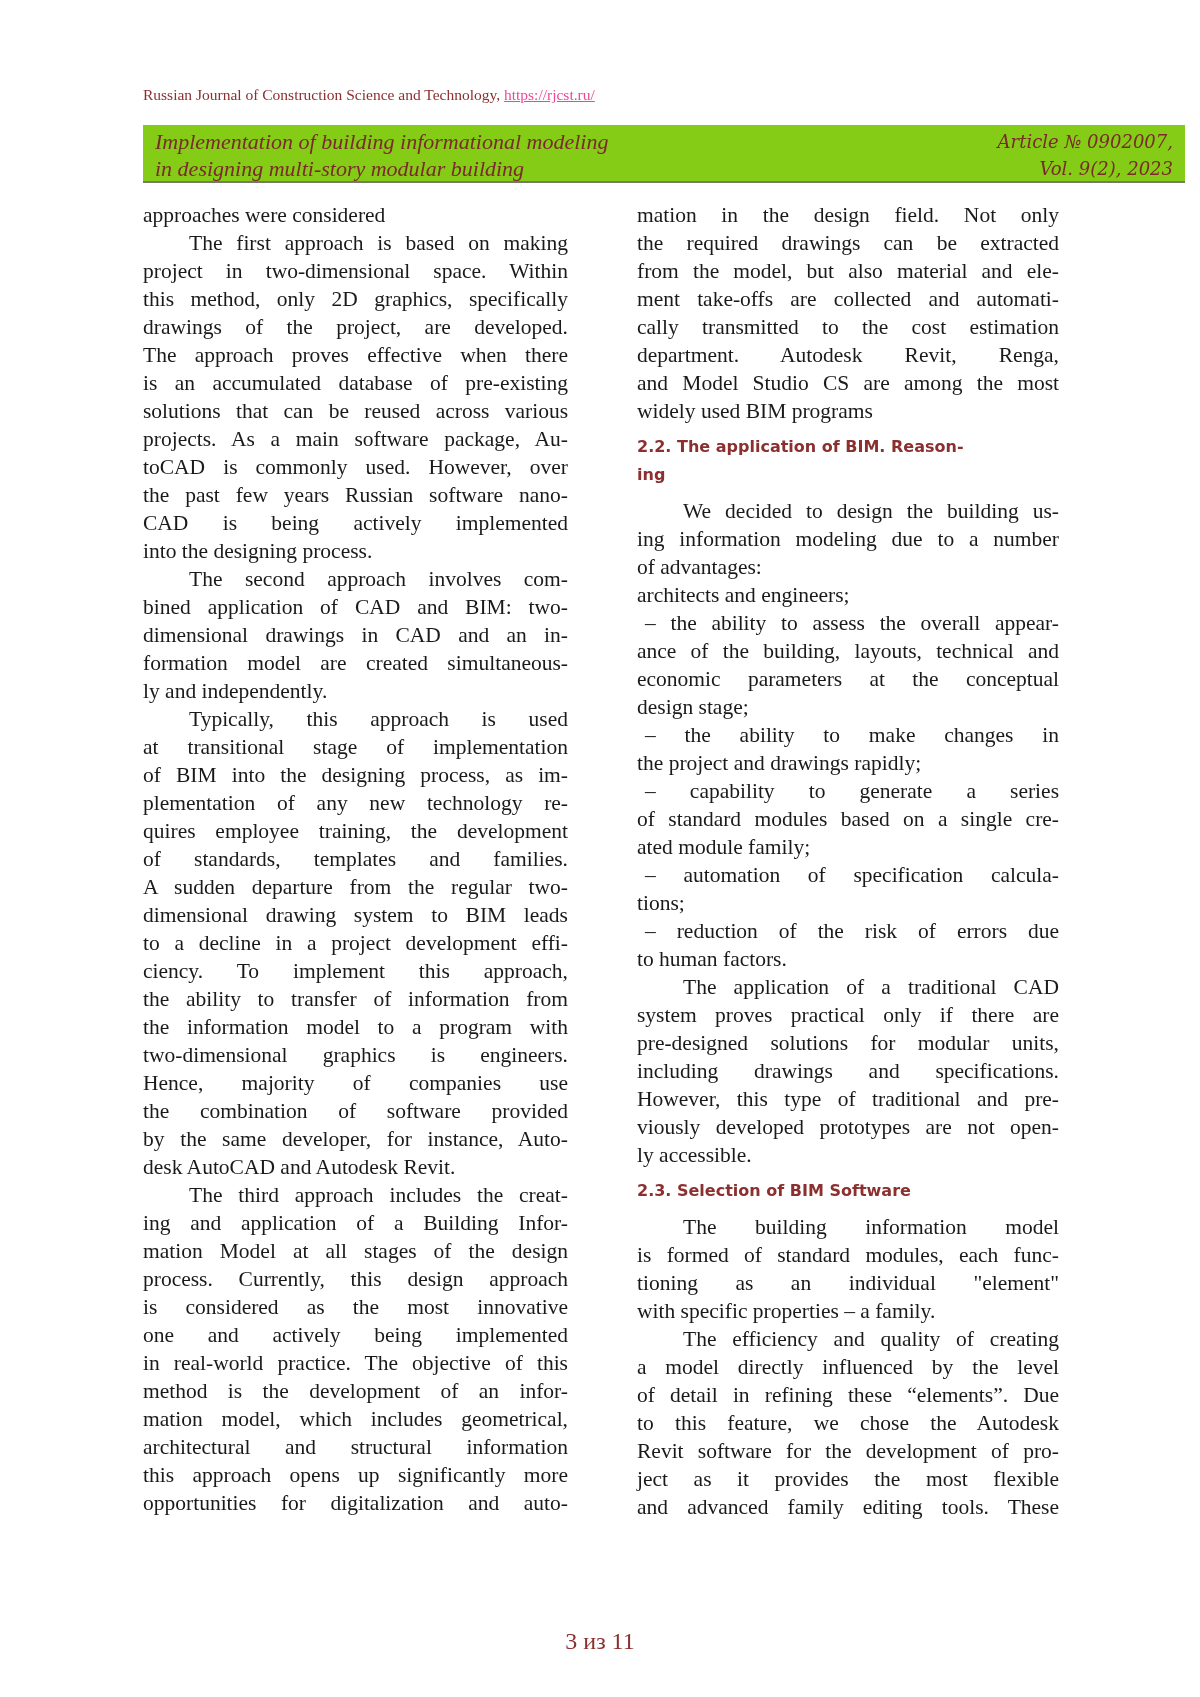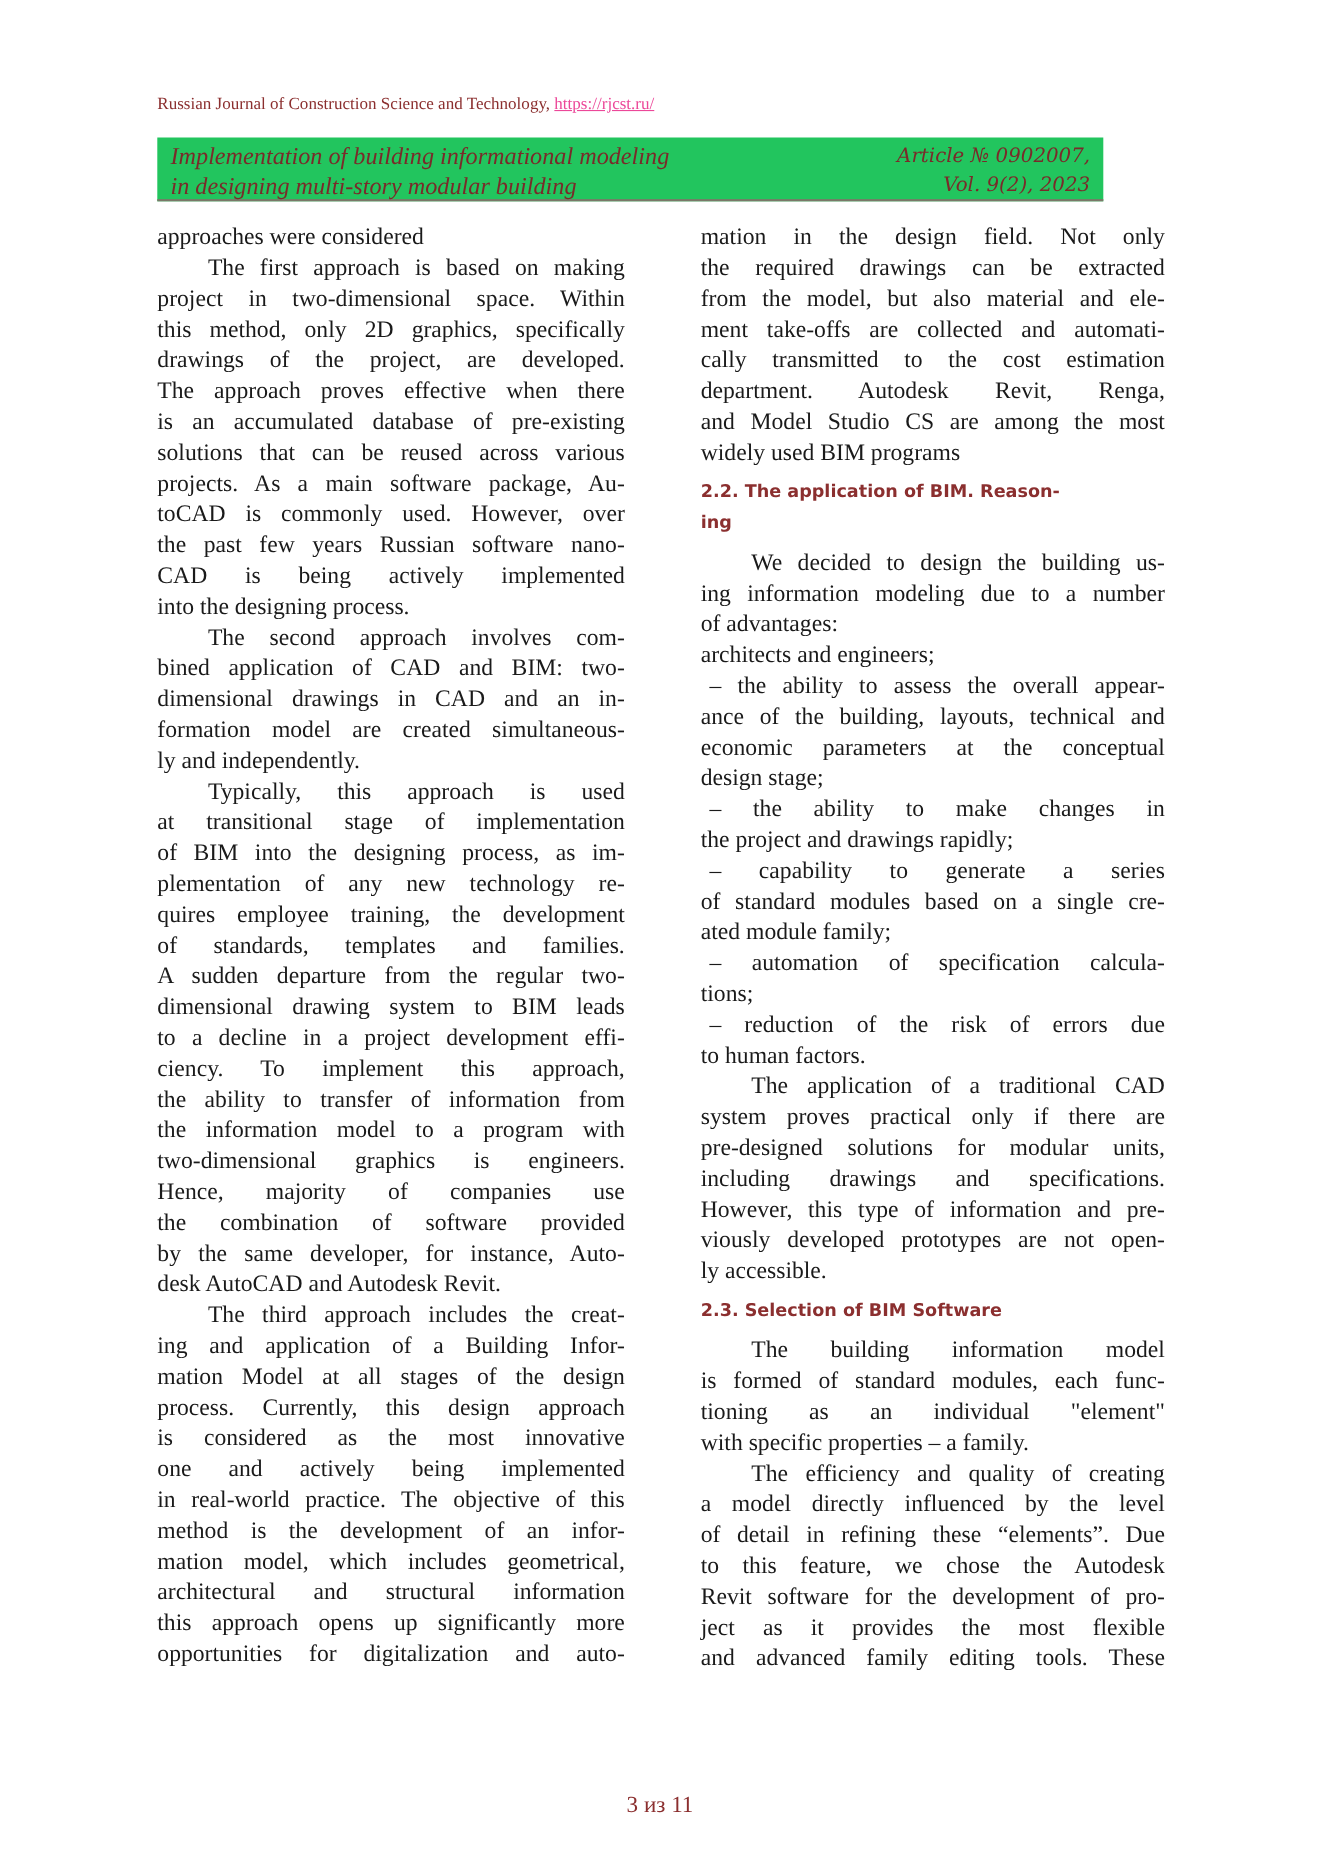--- a/index.html
+++ b/index.html
@@ -1,30 +1,30 @@
 <!DOCTYPE html>
 <html><head>
 <meta charset="utf-8">
 <style>
   html, body { margin: 0; padding: 0; background: #ffffff; }
   body { width: 1200px; height: 1697px; position: relative; overflow: hidden; font-family: "Liberation Serif", "DejaVu Serif", serif; color: #1a1a1a; }
   .journal-line { position: absolute; left: 143px; top: 86px; font-size: 15.5px; color: #8b2f2f; }
   .journal-line a { color: #ec4899; text-decoration: underline; }
-  .header-band { position: absolute; left: 143px; top: 125px; width: 860px; height: 56px; background: #22c55e; border-bottom: 2px solid #7a7868; }
+  .header-band { position: absolute; left: 143px; top: 125px; width: 1042px; height: 56px; background: #84cc16; border-bottom: 2px solid #7a7868; }
   .header-title { position: absolute; left: 12px; top: 3px; font-style: italic; font-size: 22px; line-height: 27px; color: #7a2a2a; }
   .header-article { position: absolute; right: 12px; top: 3px; text-align: right; font-style: italic; font-size: 20px; line-height: 27px; color: #7a2a2a; font-family: "DejaVu Serif", serif; font-size: 18px; }
   .col { position: absolute; top: 201px; font-size: 21.5px; line-height: 28px; }
   .col-left { left: 143px; width: 425px; }
   .col-right { left: 637px; width: 422px; }
   .line { display: block; text-align: justify; text-align-last: justify; white-space: nowrap; }
   .line.l { text-align-last: left; }
   .line.ind { text-indent: 46px; }
   .line.dash { text-indent: 8px; }
   h3.sec { margin: 0; font-family: "DejaVu Sans", sans-serif; font-weight: bold; font-size: 16px; line-height: 28px; color: #8b2f2f; }
-  .footer { position: absolute; left: 0; width: 1200px; top: 1628px; text-align: center; font-size: 21px; color: #8b2f2f; }
+  .footer { position: absolute; left: 0; width: 1200px; top: 1628px; text-align: center; font-size: 24px; color: #8b2f2f; }
 </style>
 </head>
 <body>
 
 <div class="journal-line">
   <span>Russian Journal of Construction Science and Technology, </span><a>https://rjcst.ru/</a>
 </div>
 
 <div class="header-band">
   <div class="header-title">
@@ -119,21 +119,21 @@
       <span class="line">of standard modules based on a single cre-</span>
       <span class="line l">ated module family;</span>
       <span class="line dash">– automation of specification calcula-</span>
       <span class="line l">tions;</span>
       <span class="line dash">– reduction of the risk of errors due</span>
       <span class="line l">to human factors.</span>
       <span class="line ind">The application of a traditional CAD</span>
       <span class="line">system proves practical only if there are</span>
       <span class="line">pre-designed solutions for modular units,</span>
       <span class="line">including drawings and specifications.</span>
-      <span class="line">However, this type of information and pre-</span>
+      <span class="line">However, this type of traditional and pre-</span>
       <span class="line">viously developed prototypes are not open-</span>
       <span class="line l">ly accessible.</span>
     </div>
   <div style="height:8px"></div>
   <h3 class="sec">2.3. Selection of BIM Software</h3>
   <div style="height:8px"></div>
   <div id="rblock3">
       <span class="line ind">The building information model</span>
       <span class="line">is formed of standard modules, each func-</span>
       <span class="line">tioning as an individual "element"</span>

